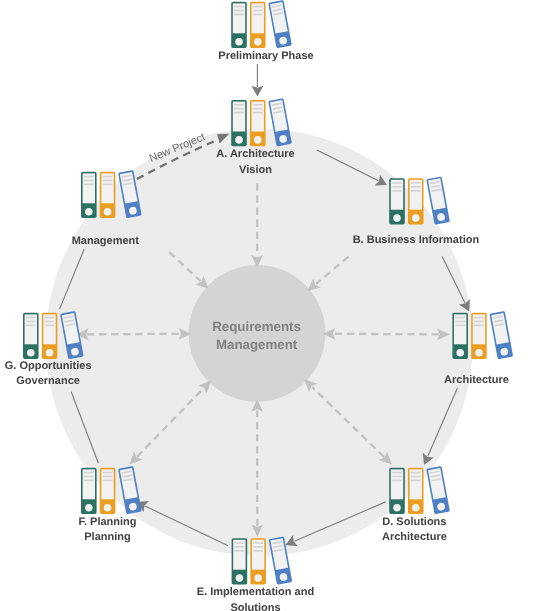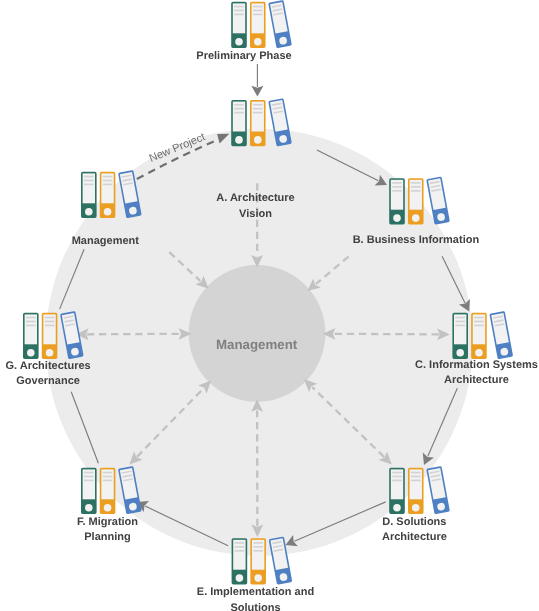--- a/index.html
+++ b/index.html
@@ -286,23 +286,23 @@
 <g transform="translate(41.05,-0.73) rotate(-10.5 7.80 23.10)">
           <rect x="0.80" y="0.80" width="14.00" height="44.60" rx="0.9" ry="0.9" fill="#4e80c3" stroke="#4e80c3" stroke-width="1.60"></rect>
 <rect x="1.60" y="1.60" width="12.40" height="29.90" fill="#f2f2f2"></rect>
 <rect x="3.0" y="3.90" width="9.60" height="1.65" fill="#d3d3d3"></rect>
 <rect x="3.0" y="7.85" width="9.60" height="1.65" fill="#d3d3d3"></rect>
 <rect x="3.0" y="11.80" width="9.60" height="1.65" fill="#d3d3d3"></rect>
 <circle cx="7.80" cy="39.9" r="3.8" fill="#f2f2f2"></circle>
         </g>
 </g>
 </svg>
-<div class="phase-label" style="left:44px;top:48.50px;width:400px;"><span>Preliminary Phase</span></div>
-<div class="phase-label" style="left:55.50px;top:147.30px;width:400px;margin-top:44px;"><span>A. Architecture</span><br><span>Vision</span></div>
+<div class="phase-label" style="left:66px;top:48.50px;width:400px;"><span>Preliminary Phase</span></div>
+<div class="phase-label" style="left:55.50px;top:147.30px;width:400px;"><span>A. Architecture</span><br><span>Vision</span></div>
 <div class="phase-label" style="left:215.90px;top:232.90px;width:400px;"><span>B. Business Information</span></div>
-<div class="phase-label" style="left:276.50px;top:357.90px;width:400px;"><span>C. Information Systems</span><br><span>Architecture</span></div>
+<div class="phase-label" style="left:276.50px;top:357.90px;width:400px;"><br><span>Architecture</span></div>
 <div class="phase-label" style="left:214.40px;top:515.20px;width:400px;"><span>D. Solutions</span><br><span>Architecture</span></div>
 <div class="phase-label" style="left:55.50px;top:585.40px;width:400px;"><span>E. Implementation and</span><br><span>Solutions</span></div>
-<div class="phase-label" style="left:-92.50px;top:514.60px;width:400px;"><span>F. Migration</span><br><span>Planning</span></div>
-<div class="phase-label" style="left:-151.90px;top:359.20px;width:400px;"><span>G. Architectures</span><br><span>Governance</span></div>
+<div class="phase-label" style="left:-92.50px;top:514.60px;width:400px;"><span>F. Planning</span><br><span>Planning</span></div>
+<div class="phase-label" style="left:-151.90px;top:359.20px;width:400px;"><span>G. Opportunities</span><br><span>Governance</span></div>
 <div class="phase-label" style="left:-94.70px;top:218.70px;width:400px;"><br><span>Management</span></div>
-<div class="center-label" style="top:318.3px;left:56.60px;width:400px;"><br><span>Management</span></div>
+<div class="center-label" style="top:318.3px;left:56.60px;width:400px;"><span>Requirements</span><br><span>Management</span></div>
 </div>
 
 </body></html>

